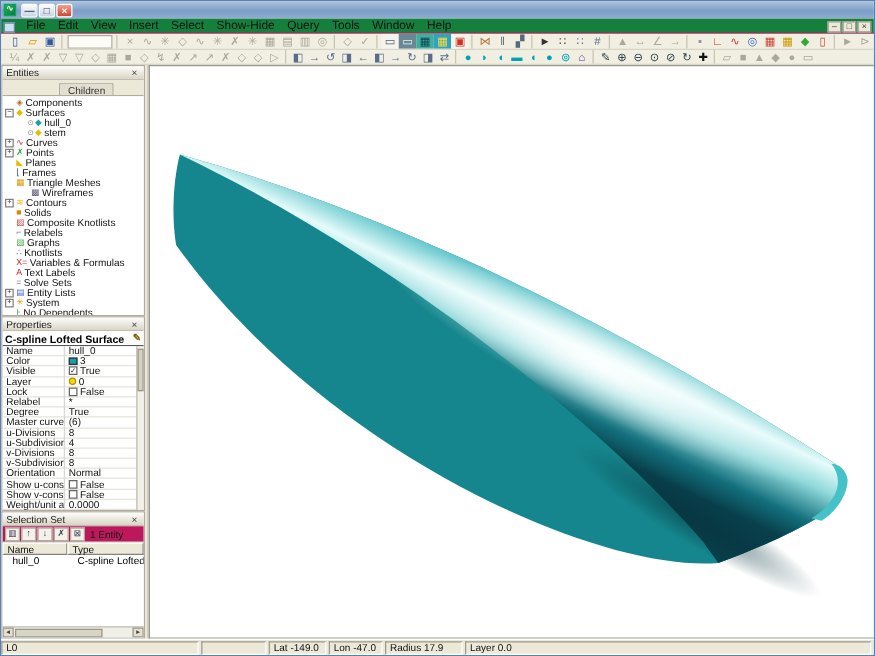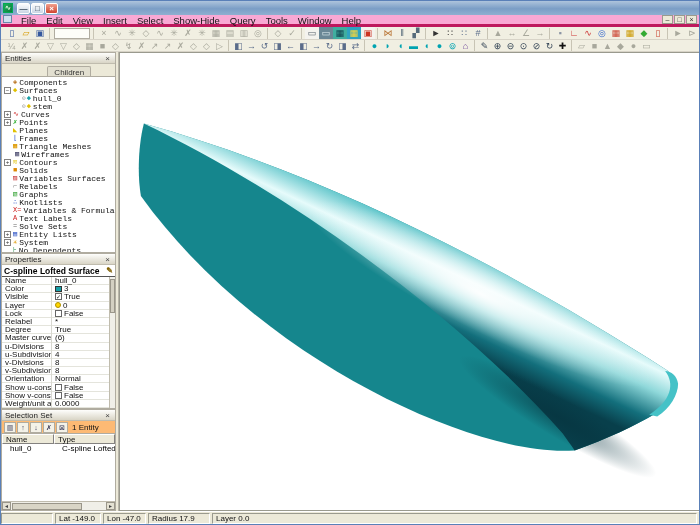--- a/index.html
+++ b/index.html
@@ -13,22 +13,22 @@
     font-weight:bold; font-size:9.5px; }
   #appicon { width:10px; height:10px; margin-right:3px; background:linear-gradient(135deg,#1fae5a,#0c7c3c);
     border:1px solid #0a5; color:#eaffea; font-size:7px; line-height:8px; text-align:center; }
   #titletext { flex:1; white-space:nowrap; overflow:hidden; }
   .wbtn { width:13px; height:11px; margin-left:1px; border:1px solid #fff; border-radius:2px;
     background:linear-gradient(#fdfdfd,#c9d5e4); color:#345; font-size:8px; line-height:9px;
     text-align:center; font-weight:bold; }
   .wbtn.close { background:linear-gradient(#f2a08c,#cf4430); color:#fff; border-color:#fff; }
 
   
-  #menubar { height:12px; display:flex; align-items:flex-start; background:#f9a8d4;
-    border-bottom:3px solid #be185d; padding:0 2px; }
+  #menubar { height:12px; display:flex; align-items:flex-end; background:#15803d;
+    border-bottom:1px solid #be185d; padding:0 2px; }
   #mdiicon { width:9px; height:8px; border:1px solid #68a; background:#cfe0ef; margin-right:4px; }
   .menuitem { padding:0 5px; font-size:9.5px; color:#111; }
   #menuspacer { flex:1; }
   .mdibtn { width:11px; height:9px; margin-left:1px; border:1px solid #9a9a8e; background:#ece9d8;
     font-size:7px; line-height:7px; text-align:center; color:#333; }
 
   
   .tbar { display:flex; align-items:center; background:#f1efe2; border-bottom:1px solid #d8d4c8;
     padding:0 1px 0 4px; overflow:hidden; }
   #tb1 { height:13px; } #tb2 { height:12px; }
@@ -50,21 +50,21 @@
     display:flex; align-items:center; padding:0 3px; font-size:8px; color:#222; flex:0 0 auto; }
   .ptitle .tcap { flex:1; }
   .pclose { width:9px; text-align:center; color:#444; font-size:8px; }
 
   
   #p-entities { height:201px; }
   .tabs { height:13px; display:flex; background:#ece9d8; padding:2px 2px 0 2px; border-bottom:1px solid #b0aca0; flex:0 0 auto; }
   .tab { padding:0 6px; font-size:8px; line-height:11px; border:1px solid #b0aca0; border-bottom:none;
     background:#e2dfd0; color:#333; border-radius:2px 2px 0 0; }
   .tab.active { background:#fff; font-weight:bold;margin-top:12px; }
-  #tree { flex:1; overflow:hidden; padding-top:1px; background:#fff;font-family:Liberation Mono, monospace; }
+  #tree { flex:1; overflow:hidden; padding-top:1px; background:#fff; }
   .trow { height:8px; display:flex; align-items:center; white-space:nowrap; }
   .exp { width:7px; height:7px; border:1px solid #848280; background:#fff; font-size:6px; line-height:5px;
     text-align:center; margin-right:2px; flex:0 0 auto; color:#333; }
   .expsp { width:9px; flex:0 0 auto; }
   .eye { font-size:6px; color:#888; margin-right:1px; }
   .tico { font-size:7px; margin-right:2px; flex:0 0 auto; }
   .tlbl { font-size:8px; color:#111; }
 
   
   #p-props { height:156px; }
@@ -81,21 +81,21 @@
     white-space:nowrap; overflow:hidden; }
   .swatch { width:7px; height:6px; border:1px solid #333; flex:0 0 auto; }
   .cb { width:7px; height:7px; border:1px solid #666; background:#fff; font-size:6px; line-height:6px;
     text-align:center; color:#222; flex:0 0 auto; }
   .bulb { width:6px; height:6px; border-radius:50%; background:#ffd700; border:1px solid #b09000; flex:0 0 auto; }
   #pscroll { width:6px; background:#f0efe8; border-left:1px solid #c0bcae; position:relative; flex:0 0 auto; }
   #pthumb { position:absolute; top:2px; left:0; width:5px; height:34px; background:#d4d0c2; border:1px solid #9a968a; }
 
   
   #p-sel { flex:1; }
-  #seltb { height:13px; display:flex; align-items:center; gap:1px; background:#fdba74;
+  #seltb { height:13px; display:flex; align-items:center; gap:1px; background:#be185d;
     border-bottom:1px solid #b0aca0; padding:0 2px; flex:0 0 auto; }
   .selbtn { width:12px; height:11px; border:1px solid #b0aca0; background:#f4f2e8; font-size:7px;
     line-height:9px; text-align:center; color:#335; }
   #selcount { font-size:8px; margin-left:3px; color:#111; }
   .selhdr { height:10px; display:flex; flex:0 0 auto; }
   .selhdrcell { background:#ece9d8; border:1px solid; border-color:#fff #848280 #848280 #fff;
     font-size:8px; padding-left:3px; color:#111; }
   #selrows { flex:1; background:#fff; }
   .selrow { display:flex; height:9px; font-size:8px; align-items:center; }
   .selcell { padding-left:8px; white-space:nowrap; overflow:hidden; }
@@ -487,39 +487,39 @@
             <div class="trow" style="padding-left: 2px;">
               <span class="expsp"></span>
               <span class="tico" style="color: rgb(51, 85, 204);">⌊</span>
               <span class="tlbl">Frames</span>
             </div>
             <div class="trow" style="padding-left: 2px;">
               <span class="expsp"></span>
               <span class="tico" style="color: rgb(221, 153, 0);">▦</span>
               <span class="tlbl">Triangle Meshes</span>
             </div>
-            <div class="trow" style="padding-left: 4px;">
+            <div class="trow" style="padding-left: 14px;">
               <span class="expsp"></span>
               <span class="tico" style="color: rgb(85, 85, 119);">▩</span>
               <span class="tlbl">Wireframes</span>
             </div>
             <div class="trow" style="padding-left: 2px;">
               <span class="exp">+</span>
               <span class="tico" style="color: rgb(224, 192, 0);">≋</span>
               <span class="tlbl">Contours</span>
             </div>
             <div class="trow" style="padding-left: 2px;">
               <span class="expsp"></span>
               <span class="tico" style="color: rgb(221, 136, 0);">■</span>
               <span class="tlbl">Solids</span>
             </div>
             <div class="trow" style="padding-left: 2px;">
               <span class="expsp"></span>
               <span class="tico" style="color: rgb(204, 68, 68);">▨</span>
-              <span class="tlbl">Variables Surfaces</span>
+              <span class="tlbl">Composite Knotlists</span>
             </div>
             <div class="trow" style="padding-left: 2px;">
               <span class="expsp"></span>
               <span class="tico" style="color: rgb(136, 136, 136);">⌐</span>
               <span class="tlbl">Relabels</span>
             </div>
             <div class="trow" style="padding-left: 2px;">
               <span class="expsp"></span>
               <span class="tico" style="color: rgb(68, 170, 68);">▧</span>
               <span class="tlbl">Graphs</span>
@@ -736,20 +736,21 @@
         <path d="M24,71 C200,120 380,210 551,320 C562,332 558,350 538,363 C518,375 490,388 457,400 C360,408 140,310 21,144 C17,120 19,90 24,71 Z" fill="#15868d"></path>
         <path fill="url(#gBody)" d="M24,71 C200,120 380,210 551,320 C562,332 558,350 538,363 C518,375 490,388 457,400 C453,394 449,389 445,383 C350,275 185,148 24,71 Z"></path>
         <ellipse fill="url(#gSpec)" cx="0" cy="0" rx="195" ry="36" transform="translate(362,242) rotate(27)"></ellipse>
         <ellipse fill="url(#gDark)" cx="0" cy="0" rx="115" ry="20" transform="translate(440,366) rotate(31)"></ellipse>
         <path d="M548,320 C558,333 554,350 532,364 L540,366 C553,358 561,344 561,333 C560,325 554,320 548,320 Z" fill="#45c2c7"></path>
       </svg>
     </div>
   </div>
 
   <div id="statusbar">
+      <span class="scell" style="width: 158px;">L0</span>
       <span class="scell" style="width: 52px;"></span>
       <span class="scell" style="width: 46px;">Lat -149.0</span>
       <span class="scell" style="width: 43px;">Lon -47.0</span>
       <span class="scell" style="width: 62px;">Radius 17.9</span>
       <span class="scell" style="flex: 1 1 0%;">Layer 0.0</span>
     </div>
 
 </div>
 
 </body></html>

